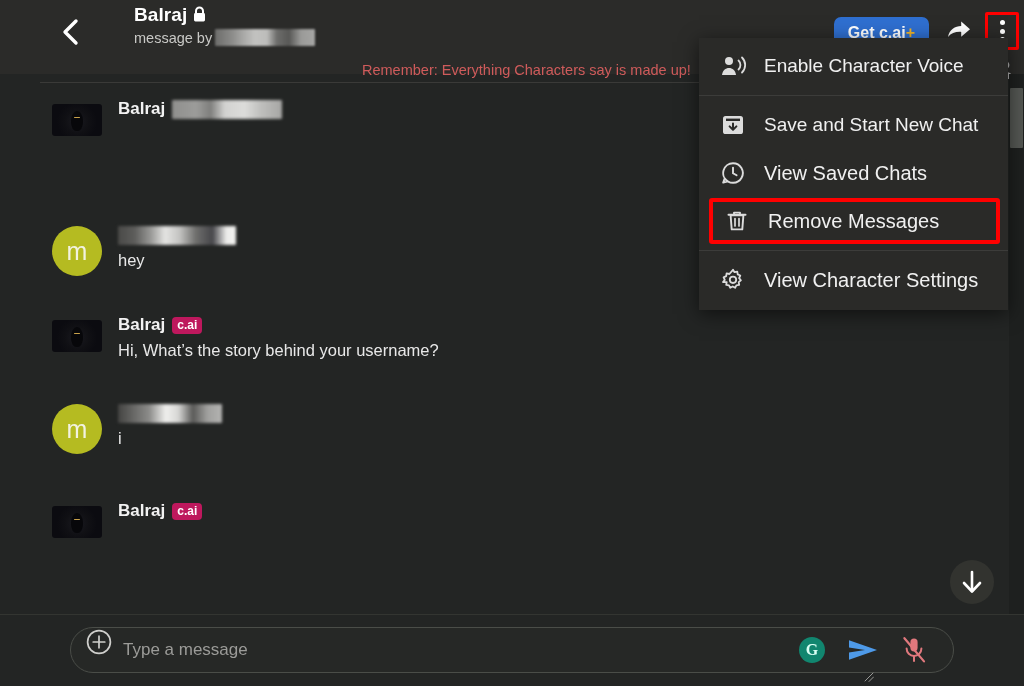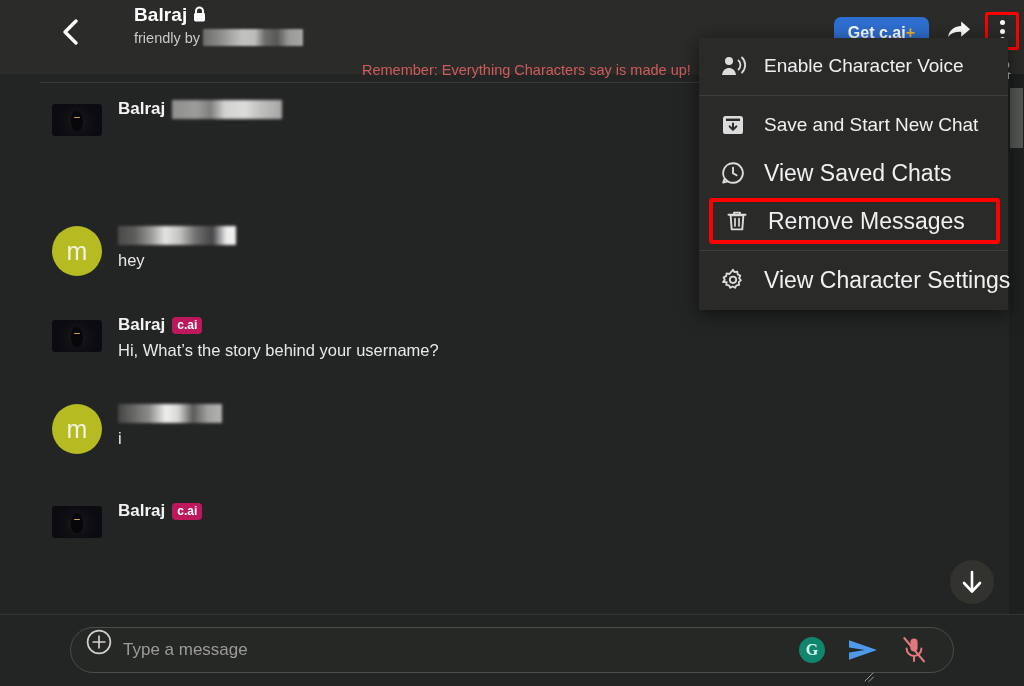--- a/index.html
+++ b/index.html
@@ -247,21 +247,21 @@
     padding-left: 22px;
     cursor: pointer;
     position: relative;
   }
   .menu-item .mi-icon {
     width: 30px; flex: 0 0 auto;
     display: flex; align-items: center; justify-content: flex-start;
   }
   .menu-item .mi-label {
     margin-left: 13px;
-    font-size: 23px; color: #f0f0f0;
+    font-size: 20px; color: #f0f0f0;
     white-space: nowrap;
   }
   .menu-item.big .mi-label { font-size: 19px; }
   .menu-sep {
     height: 1px; background: #3c3c3a;
     margin: 5px 0;
   }
   .menu-item.highlighted {
     margin: 0 4px;
   }
@@ -337,21 +337,21 @@
 
     <div class="title-block">
       <div class="title-row">
         <span class="char-title">Balraj</span>
         <svg class="lock-icon" width="15" height="17" viewBox="0 0 15 17">
           <path d="M4 7V5a3.5 3.5 0 0 1 7 0v2" fill="none" stroke="#ffffff" stroke-width="2"></path>
           <rect x="2" y="7" width="11" height="8.5" rx="1.4" fill="#ffffff"></rect>
         </svg>
       </div>
       <div class="created-row">
-        <span class="created-by">friendly by</span>
+        <span class="created-by">message by</span>
         <span class="blur-name"></span>
       </div>
     </div>
 
     <div class="warning-text">Remember: Everything Characters say is made up!</div>
 
     <div class="header-right">
       <button class="get-plus-btn"><span>Get c.ai</span><span class="plus">+</span></button>
 
       <div class="share-btn">

